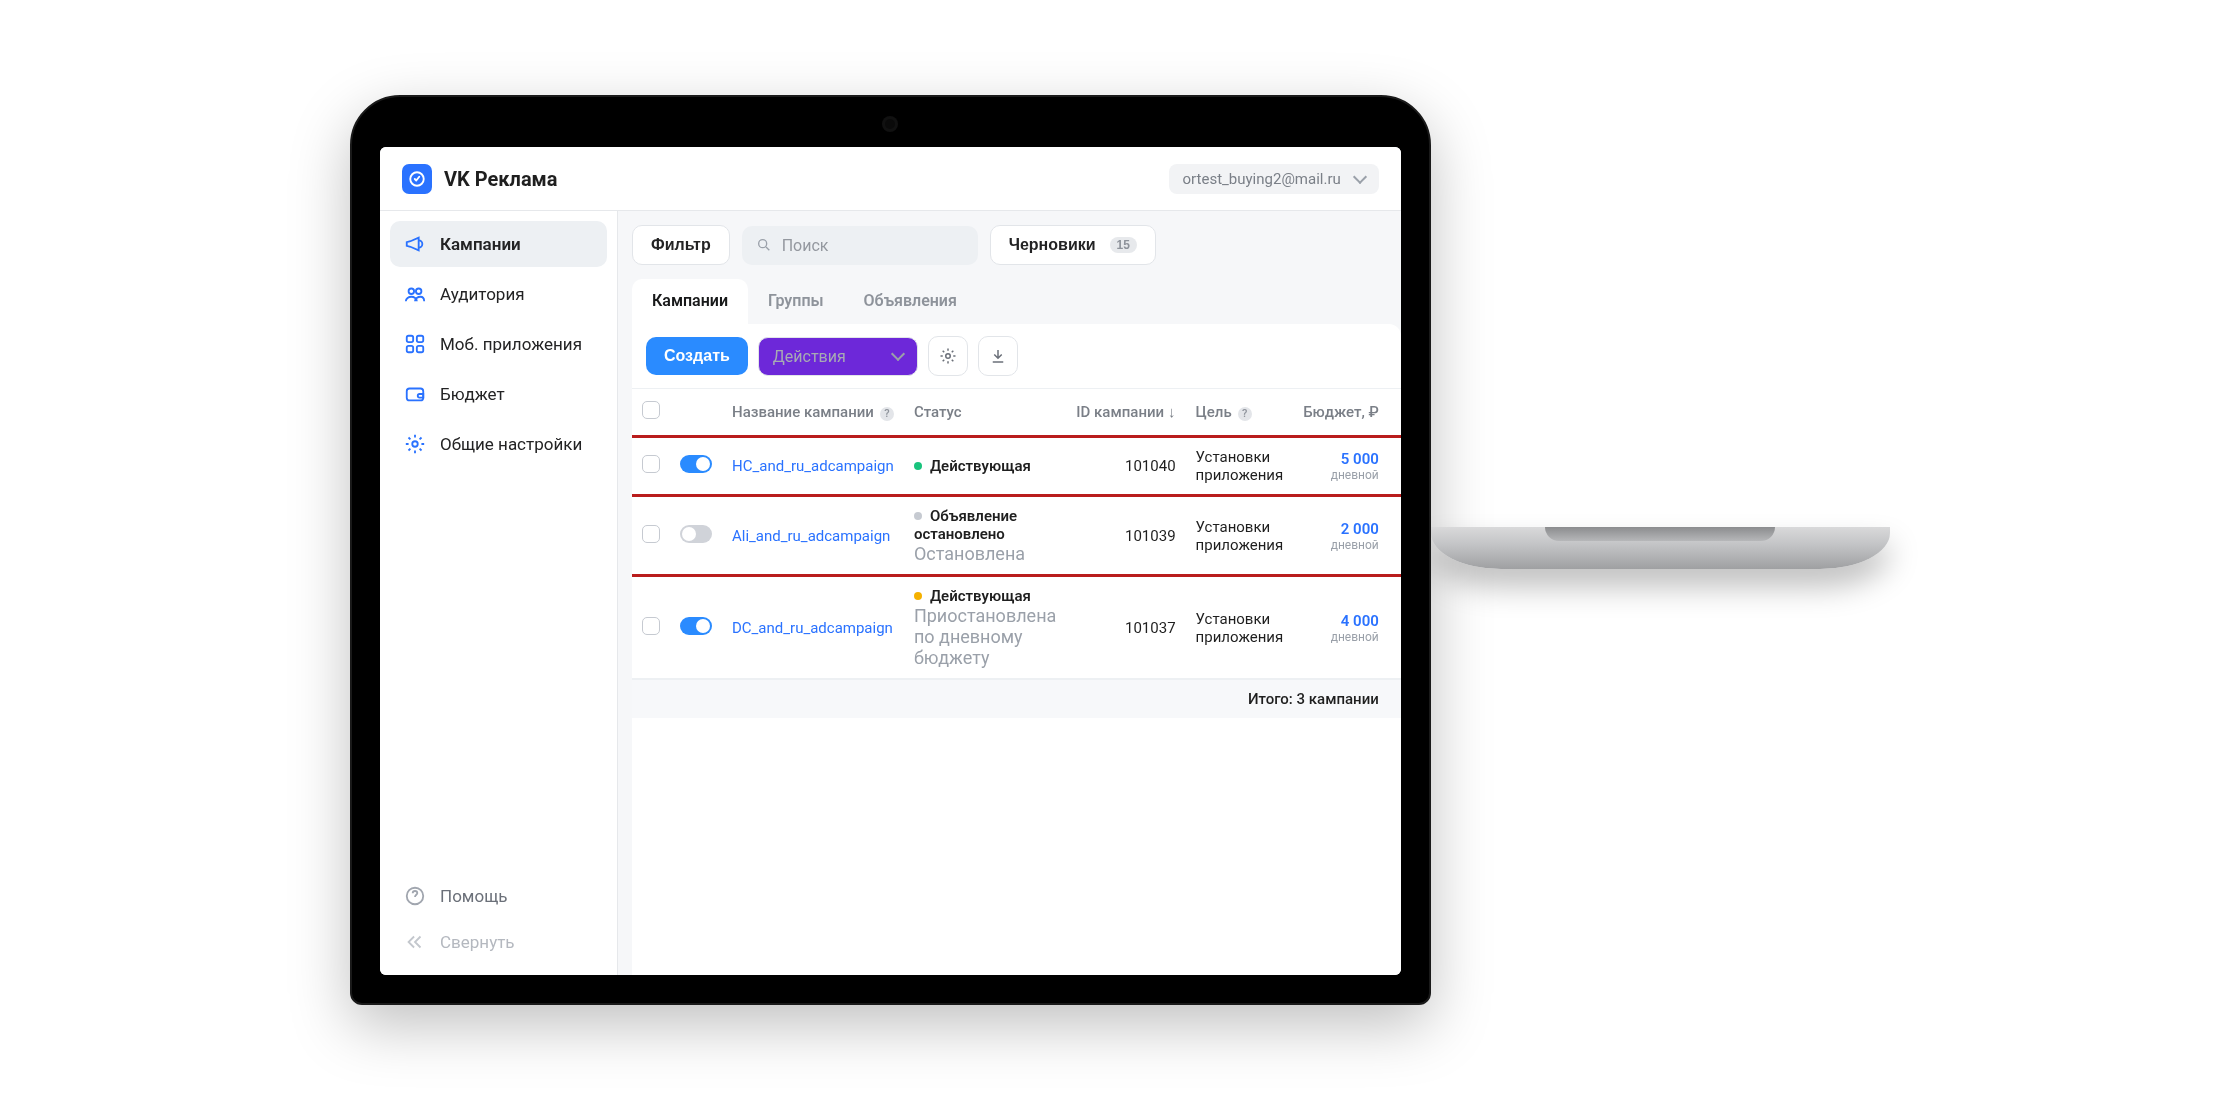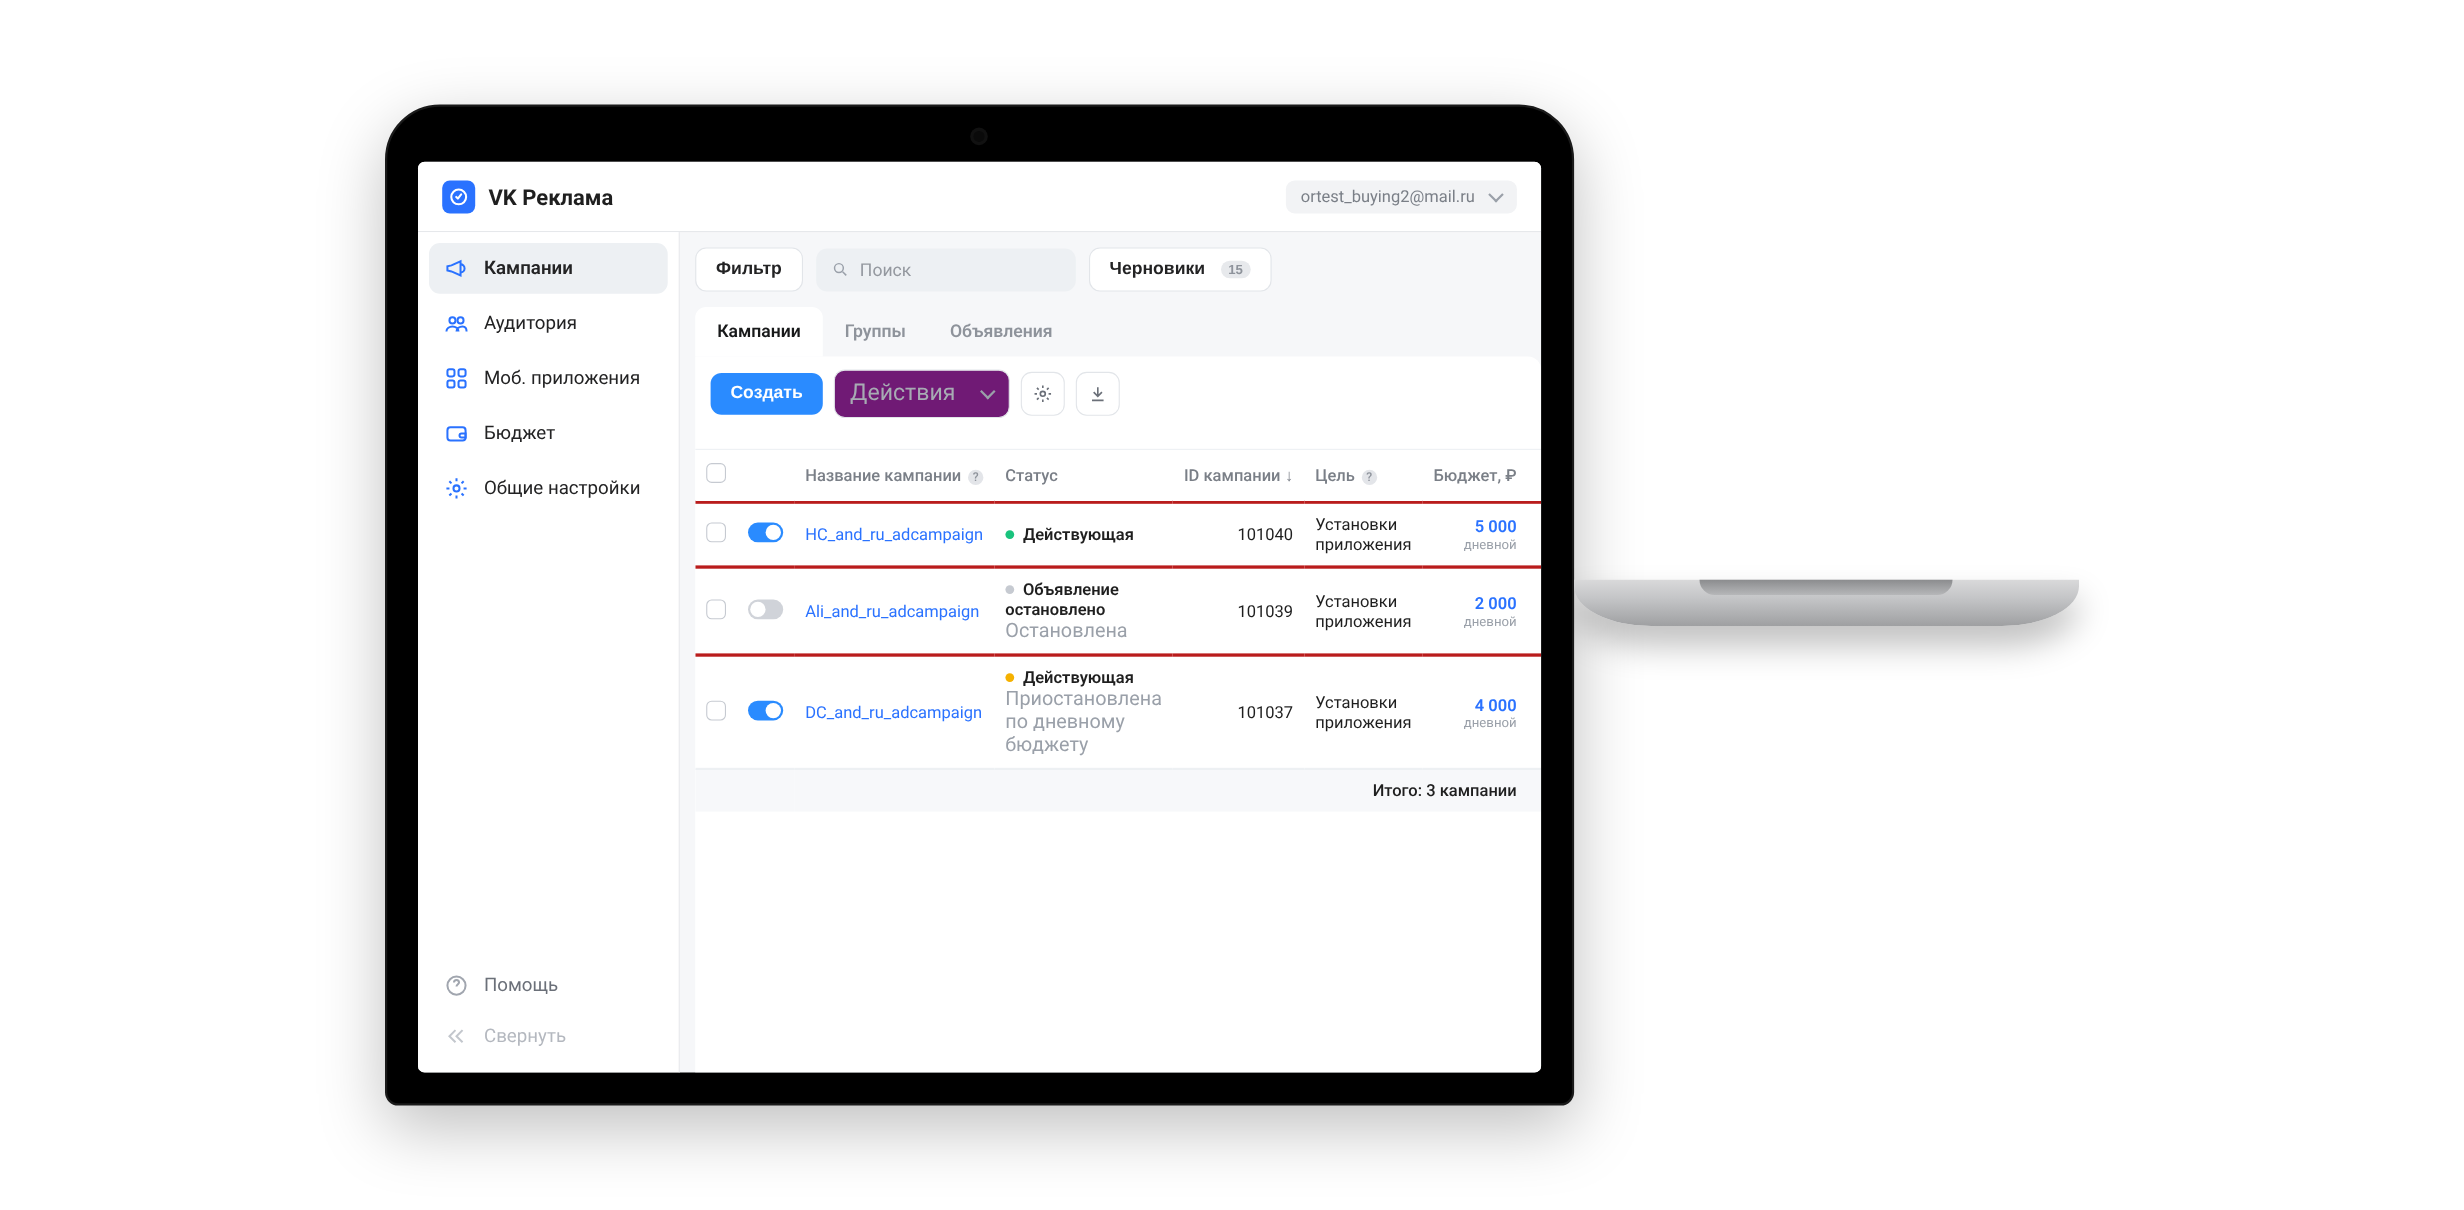--- a/index.html
+++ b/index.html
@@ -173,32 +173,31 @@
   .tab {
     padding: 12px 20px 14px; font-size:16px; color:#8e939b; font-weight:600;
     border-radius:10px 10px 0 0; cursor:pointer;
   }
   .tab.active { background:#fff; color:#18191a; }
 
   .panel {
     background:#fff; border-radius:0 12px 0 0;
     flex:1; display:flex; flex-direction:column; min-height:0;
     overflow:hidden;
-    gap:16px;
   }
   .panel-toolbar {
     display:flex; align-items:center; gap:10px; padding:12px 14px;
   }
   .primary {
     background:#2a8bff; border:none; color:#fff;
   }
   .select {
     display:flex; align-items:center; gap:16px;
     border:1px solid #e2e5e9; border-radius:10px; padding:9px 14px;
-    color:#a7abb3; font-size:21px; background:#701a75; cursor:pointer;
+    color:#a7abb3; font-size:16px; background:#6d28d9; cursor:pointer;
     min-width:160px; justify-content:space-between;
   }
   .iconbtn {
     width:40px;height:40px;border:1px solid #e2e5e9;border-radius:10px;
     display:flex;align-items:center;justify-content:center;background:#fff;cursor:pointer;
   }
   .iconbtn svg{width:18px;height:18px;stroke:#6b7079;fill:none;stroke-width:2;}
 
   
   .table-wrap { overflow:auto; border-top:1px solid #edf0f3; }

